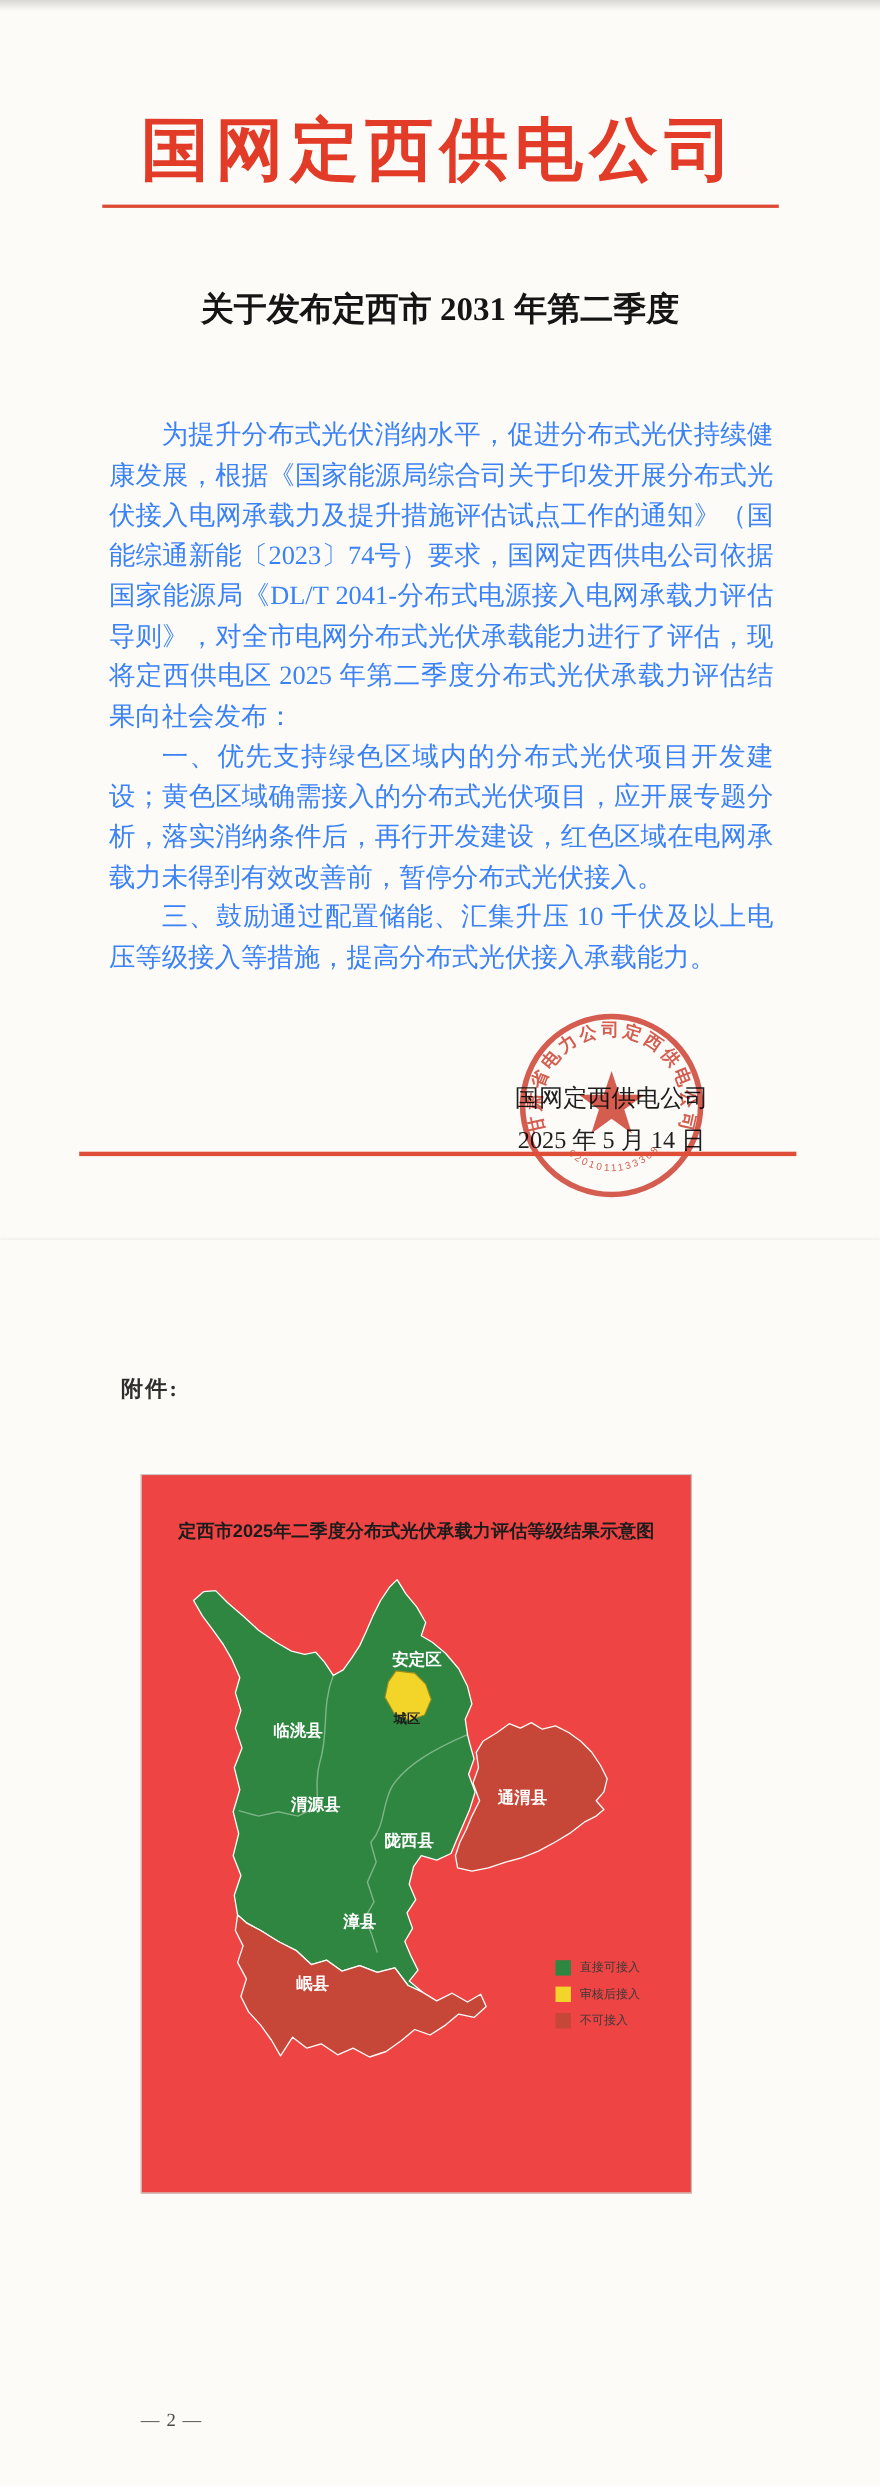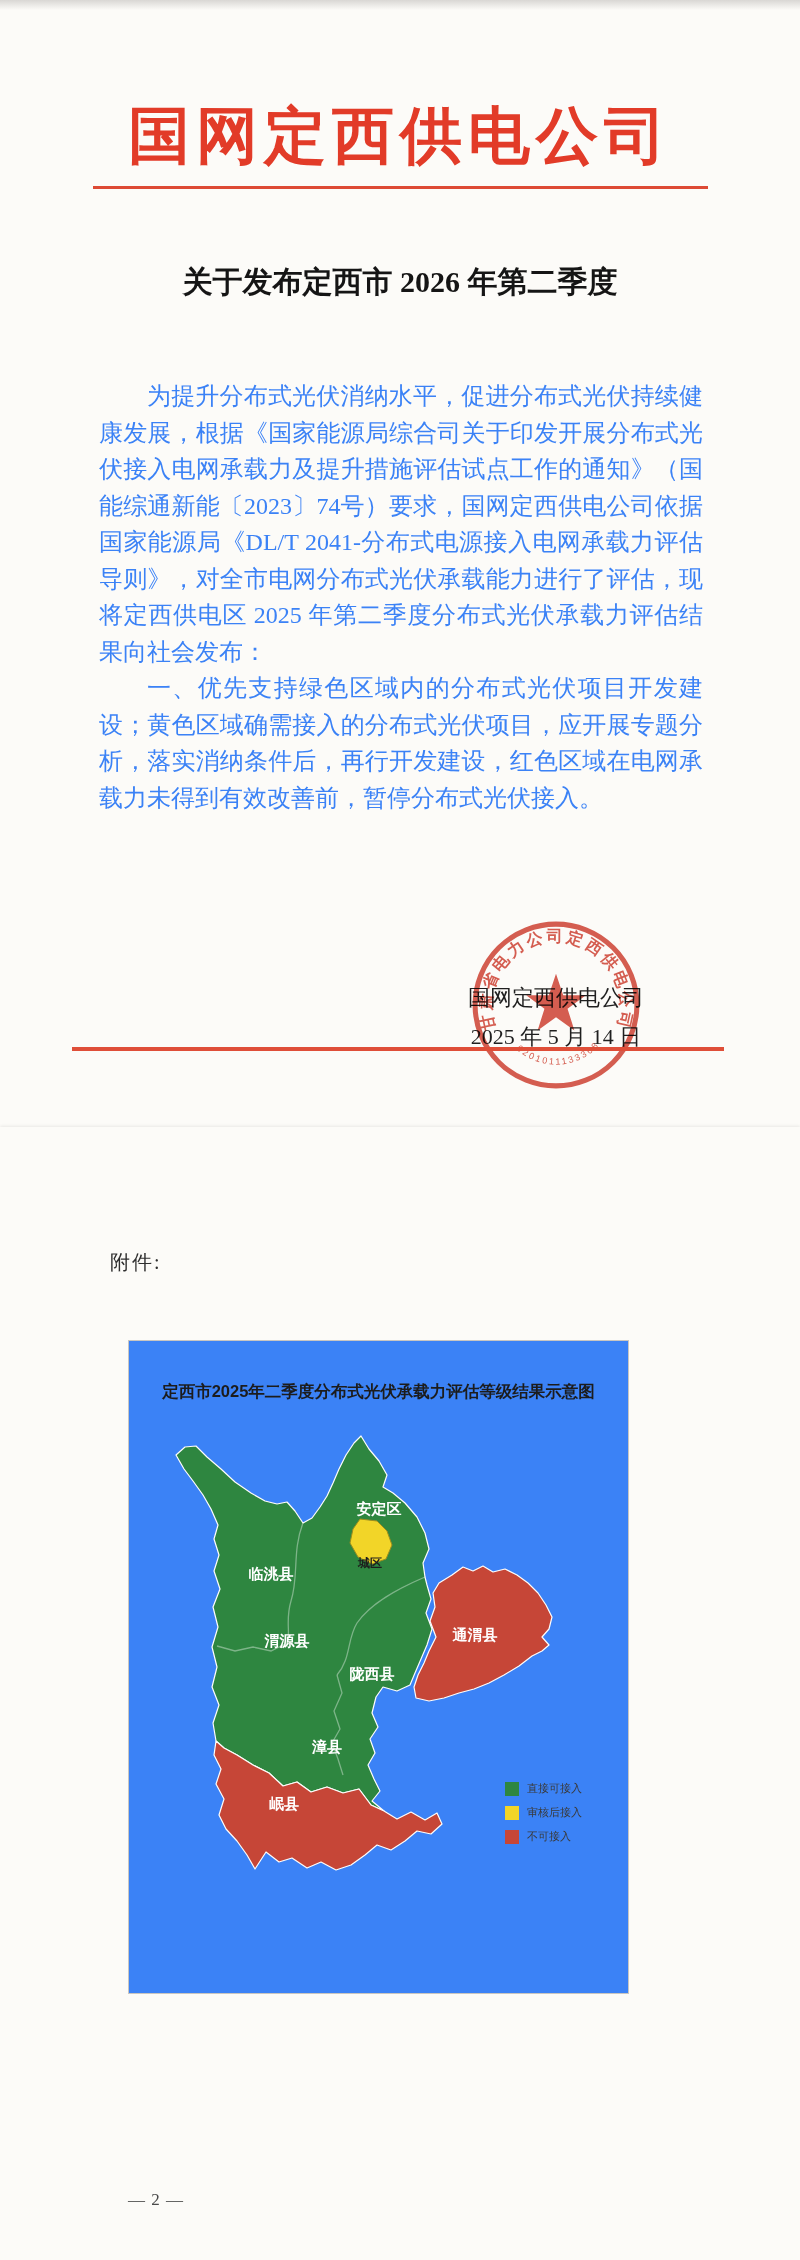--- a/index.html
+++ b/index.html
@@ -16,24 +16,24 @@
   .doc-title{position:absolute;top:260px;left:0;width:100%;text-align:center;
              font-size:30px;font-weight:bold;color:#151515;line-height:43px;}
   .body-text{position:absolute;top:378px;left:99px;width:604px;font-size:24px;
              line-height:36.5px;color:#3b82f6;text-align:justify;}
   .body-text p{margin:0;text-indent:2em;}
   .sign-block{position:absolute;top:978px;right:156px;text-align:center;font-size:22px;
               color:#1f1f1f;line-height:39px;}
   .seal{position:absolute;left:466px;top:915px;width:180px;height:180px;
         opacity:.82;mix-blend-mode:multiply;}
   .footer-rule{position:absolute;top:1047px;left:72px;width:652px;height:4px;background:#df4e38;}
-  .attach{position:absolute;top:122px;left:110px;font-size:20px;font-weight:normal;
+  .attach{position:absolute;top:122px;left:110px;font-size:20px;font-weight:bold;
           color:#2e2e2e;letter-spacing:2px;}
   .figure{position:absolute;top:213px;left:128px;width:499px;height:652px;
-          background:#3b82f6;border:1px solid #c9c6c1;}
+          background:#ef4444;border:1px solid #c9c6c1;}
   .fig-title{position:absolute;top:40px;left:0;width:100%;text-align:center;font-weight:bold;
              font-size:16.5px;color:#1c1c1c;font-family:"Liberation Sans",sans-serif;}
   .map-svg{position:absolute;left:0;top:0;width:499px;height:652px;}
   .maplabel{position:absolute;transform:translate(-50%,-50%);
             font-family:"Liberation Sans",sans-serif;font-weight:bold;font-size:15px;
             color:#fff;white-space:nowrap;text-align:center;}
   .maplabel.dark{color:#1d1d1d;font-size:12px;margin-top:16px;}
   .legend{position:absolute;left:376px;top:440px;font-family:"Liberation Sans",sans-serif;}
   .legend-row{display:flex;align-items:center;margin-bottom:9px;}
   .sw{width:14px;height:14px;margin-right:8px;flex:0 0 auto;}
@@ -47,26 +47,27 @@
 <div class="canvas">
 
   <div class="page page1">
     <div class="scan-edge"></div>
 
     <div class="doc-header">国网定西供电公司</div>
 
     <div class="red-rule"></div>
 
     <div class="doc-title">
-      <div>关于发布定西市 2026 年第二季度</div>
+      <div>关于发布定西市 2031 年第二季度</div>
     </div>
 
     <div class="body-text">
       <p>为提升分布式光伏消纳水平，促进分布式光伏持续健康发展，根据《国家能源局综合司关于印发开展分布式光伏接入电网承载力及提升措施评估试点工作的通知》（国能综通新能〔2023〕74号）要求，国网定西供电公司依据国家能源局《DL/T 2041-分布式电源接入电网承载力评估导则》，对全市电网分布式光伏承载能力进行了评估，现将定西供电区 2025 年第二季度分布式光伏承载力评估结果向社会发布：</p>
       <p>一、优先支持绿色区域内的分布式光伏项目开发建设；黄色区域确需接入的分布式光伏项目，应开展专题分析，落实消纳条件后，再行开发建设，红色区域在电网承载力未得到有效改善前，暂停分布式光伏接入。</p>
+      <p>三、鼓励通过配置储能、汇集升压 10 千伏及以上电压等级接入等措施，提高分布式光伏接入承载能力。</p>
     </div>
 
     <div class="sign-block">
       <div>国网定西供电公司</div>
       <div>2025 年 5 月 14 日</div>
     </div>
 
     <svg class="seal" viewBox="0 0 178 178">
       <defs>
         <path id="ringPath" d="M 30,115 A 64,64 0 1 1 148,115" fill="none"></path>

